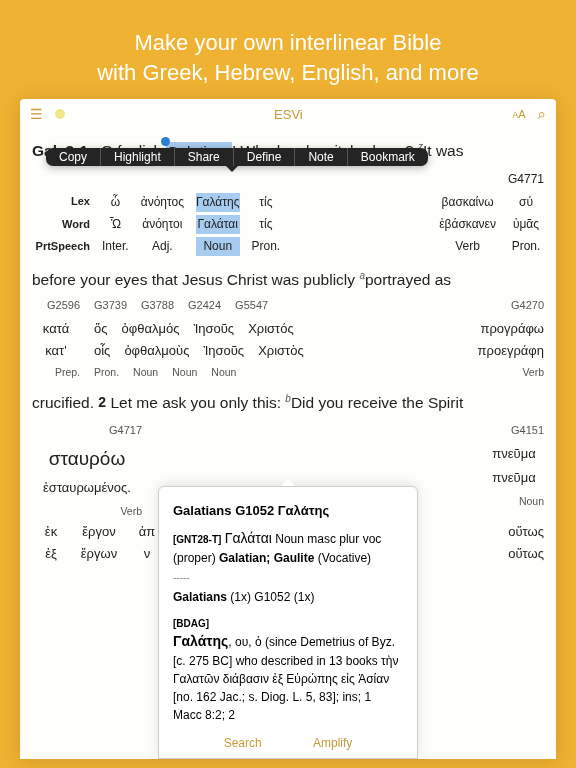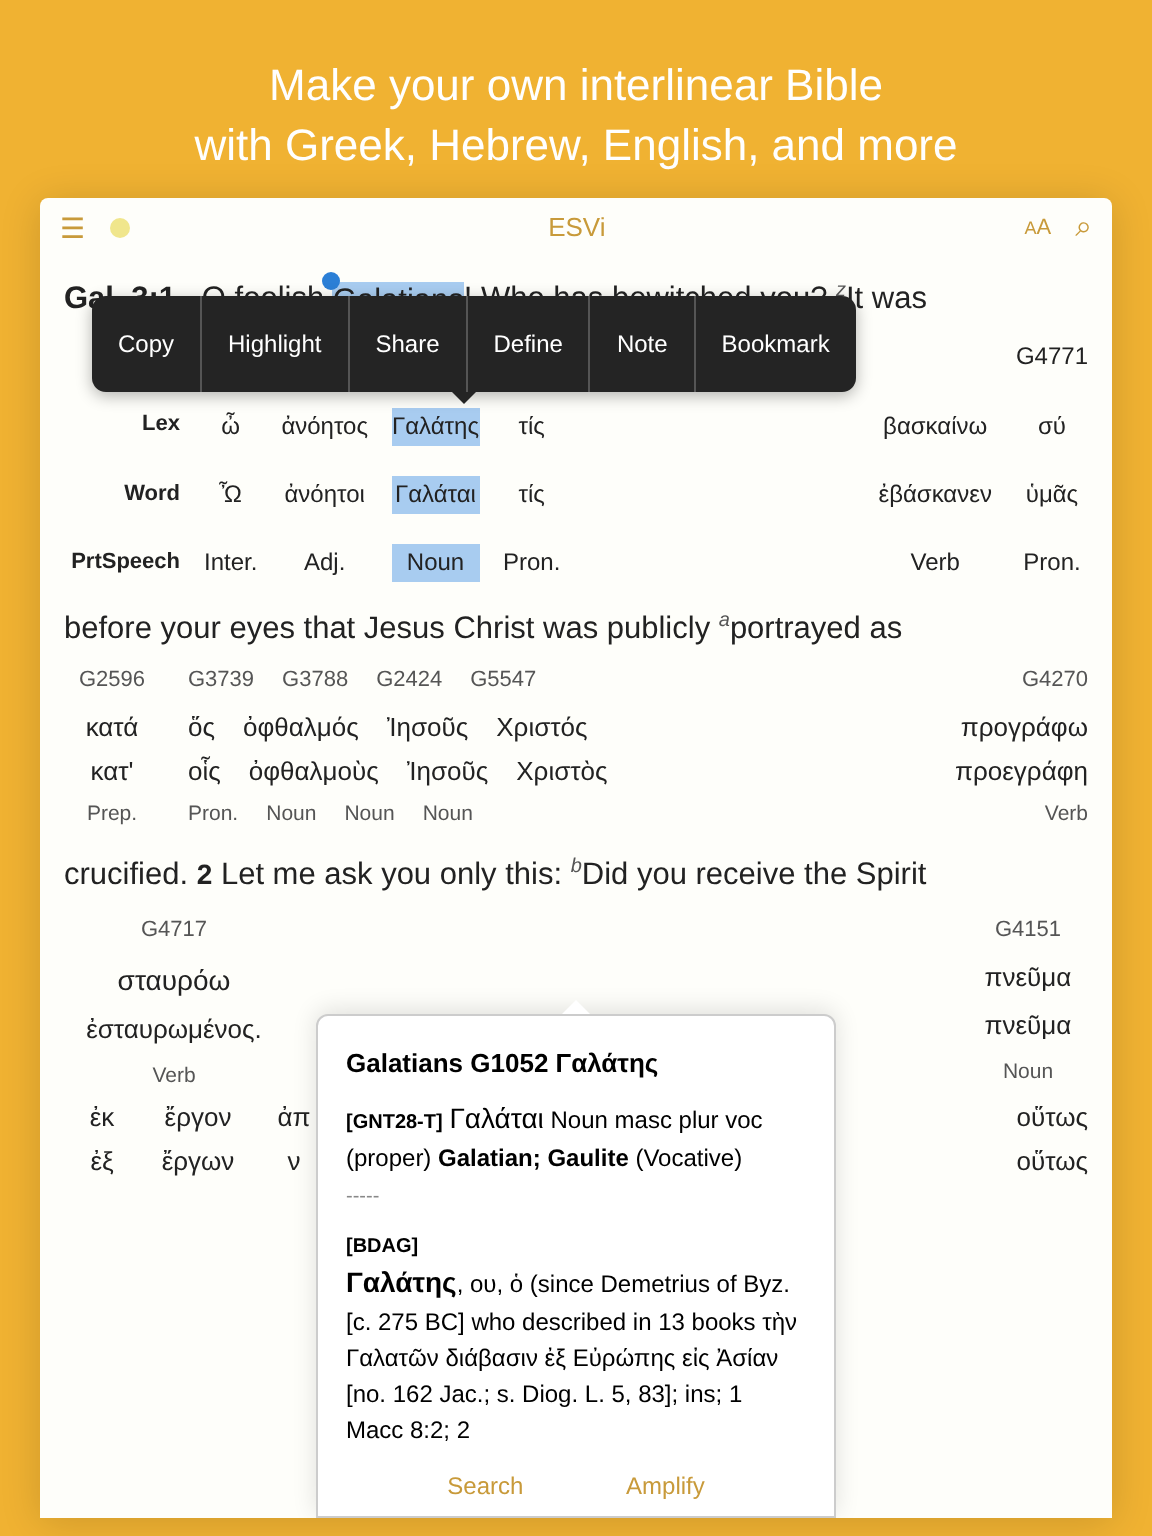--- a/index.html
+++ b/index.html
@@ -82,45 +82,45 @@
     .popup-menu::after {
       content: '';
       position: absolute;
       bottom: -6px;
       left: 180px;
       border: 6px solid transparent;
       border-top-color: #242424;
       border-bottom: none;
     }
     .popup-item {
-      padding: 17px 13px;
+      padding: 2px 13px;
       border-right: 1px solid #555;
       white-space: nowrap;
     }
     .popup-item:last-child { border-right: none; }
     .interlinear {
       display: grid;
       grid-template-columns: 58px repeat(5, auto) 1fr auto auto;
-      gap: 15px 12px;
+      gap: 3px 12px;
       font-size: 11.5px;
       margin: 6px 0 12px;
       align-items: center;
     }
     .int-label { font-weight: 700; text-align: right; font-size: 11px; }
     .int-cell { text-align: center; font-size: 12px; }
     .int-cell.hl { background: #a8ccf0; }
     .strongs-row {
       display: grid;
       grid-template-columns: 48px repeat(4, auto) 1fr auto;
       gap: 0 14px;
       font-size: 11px;
       color: #555;
       margin: 4px 0;
     }
-    .strongs-cell { text-align: center; }
+    .strongs-cell { text-align: right; }
     .greek-row {
       display: grid;
       grid-template-columns: 48px repeat(4, auto) 1fr auto;
       gap: 0 14px;
       font-size: 13px;
       margin: 2px 0;
     }
     .greek-cell { text-align: center; }
     .pos-row {
       display: grid;
@@ -279,21 +279,21 @@
         <div class="strongs-cell">Verb</div>
     </div>
 
     <div class="verse-line">
       <span>crucified. </span><span class="verse-num">2</span><span> Let me ask you only this: </span><span class="sup">b</span><span>Did you receive the Spirit</span>
     </div>
 
     <div style="display:flex; justify-content:space-between; margin-top:6px">
       <div style="width:110px">
         <div class="strongs-cell" style="font-size:11px;color:#555">G4717</div>
-        <div class="greek-cell" style="font-size:14px;margin:4px 0">σταυρόω</div>
+        <div class="greek-cell" style="font-size:19px;margin:4px 0">σταυρόω</div>
         <div class="greek-cell" style="font-size:13px;margin:4px 0">ἐσταυρωμένος.</div>
         <div class="strongs-cell" style="font-size:10.5px;color:#555">Verb</div>
       </div>
       <div style="width:60px;text-align:center">
         <div class="strongs-cell" style="font-size:11px;color:#555">G4151</div>
         <div class="greek-cell" style="font-size:13px;margin:4px 0">πνεῦμα</div>
         <div class="greek-cell" style="font-size:13px;margin:4px 0">πνεῦμα</div>
         <div class="strongs-cell" style="font-size:10.5px;color:#555">Noun</div>
       </div>
     </div>
@@ -322,20 +322,21 @@
         <div class="greek-cell">οὕτως</div>
     </div>
   </div>
 
   <div class="dict-popup">
     <div class="dict-title">Galatians  G1052  Γαλάτης</div>
     <div>
       <span class="dict-tag">[GNT28-T]</span> <span class="dict-greek">Γαλάται</span><span> Noun masc plur voc (proper)  </span><b>Galatian; Gaulite</b><span> (Vocative)</span>
     </div>
     <div class="dict-sep">-----</div>
+    <div><b>Galatians</b><span> (1x)   G1052 (1x)</span></div>
     <div style="margin-top:10px">
       <div class="dict-tag">[BDAG]</div>
       <span class="dict-greek" style="font-weight:700">Γαλάτης</span><span>, ου, ὁ </span><span>(since Demetrius of Byz. [c. 275 BC] who described in 13 books τὴν Γαλατῶν διάβασιν ἐξ Εὐρώπης εἰς Ἀσίαν [no. 162 Jac.; s. Diog. L. 5, 83]; ins; 1 Macc 8:2; 2</span>
     </div>
     <div class="dict-links">
       <span class="dict-link">Search</span>
       <span class="dict-link">Amplify</span>
     </div>
   </div>
 </div>

